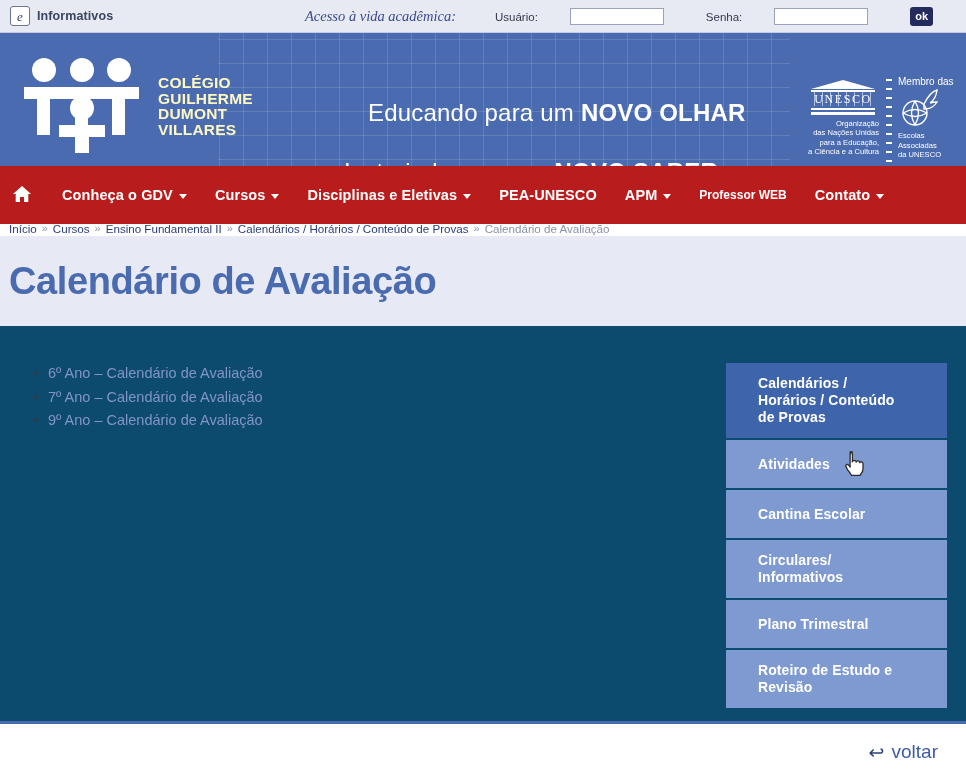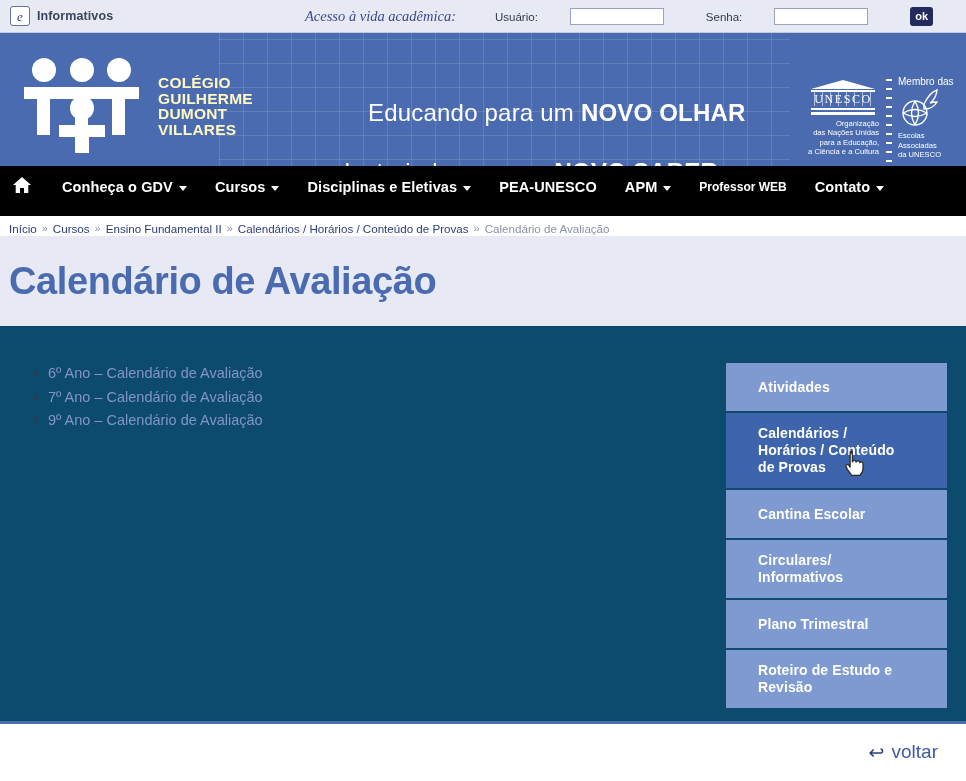--- a/index.html
+++ b/index.html
@@ -250,23 +250,24 @@
     color: #ffffff;
     font-size: 7.6px;
     line-height: 9.4px;
     margin-top: 3px;
   }
 
   
   .navbar {
     position: absolute;
     left: 0; top: 166px;
-    width: 966px; height: 50px;
-    background: #000000;
-    display: flex;
+    width: 966px; height: 58px;
+    background: #b91c1c;
+    display: flex;
+    align-items: center;
   }
   .nav-item {
     color: #ffffff;
     font-size: 14.5px;
     font-weight: bold;
     padding: 0 14px;
     height: 41px;
     display: flex;
     align-items: center;
     gap: 6px;
@@ -574,24 +575,24 @@
       <li>
         <a href="#">7º Ano – Calendário de Avaliação</a>
       </li>
       <li>
         <a href="#">9º Ano – Calendário de Avaliação</a>
       </li>
     </ul>
   </div>
 
   <div class="sidebar">
-    <div class="side-item">Atividades</div>
     <div class="side-item active">Calendários /
 Horários / Conteúdo
 de Provas</div>
+    <div class="side-item">Atividades</div>
     <div class="side-item">Cantina Escolar</div>
     <div class="side-item">Circulares/
 Informativos</div>
     <div class="side-item">Plano Trimestral</div>
     <div class="side-item">Roteiro de Estudo e
 Revisão</div>
   </div>
 
   <div class="footer-rule"></div>
   <div class="footer">

